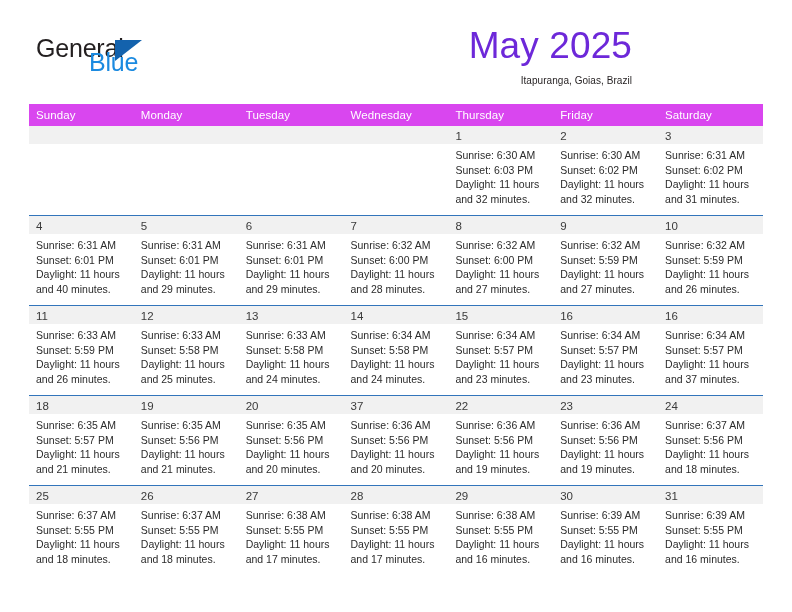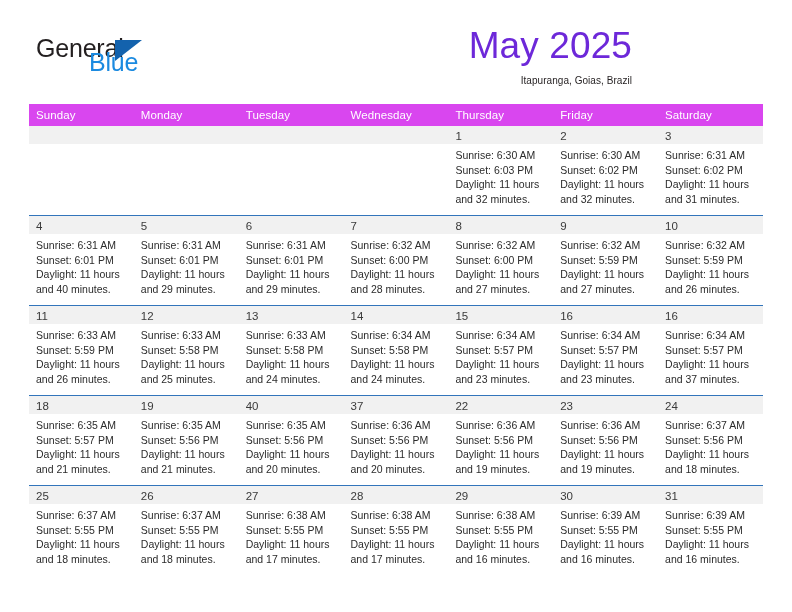--- a/index.html
+++ b/index.html
@@ -427,21 +427,21 @@
                 <div>Sunrise: 6:35 AM</div>
                 <div>Sunset: 5:56 PM</div>
                 <div>Daylight: 11 hours</div>
                 <div>and 21 minutes.</div>
               </div>
             </div>
           </td>
           <td>
             <div class="cell">
               <div class="cell-shade"></div>
-              <div class="daynum">40</div>
+              <div class="daynum">20</div>
               <div class="lines">
                 <div>Sunrise: 6:35 AM</div>
                 <div>Sunset: 5:56 PM</div>
                 <div>Daylight: 11 hours</div>
                 <div>and 20 minutes.</div>
               </div>
             </div>
           </td>
           <td>
             <div class="cell">

